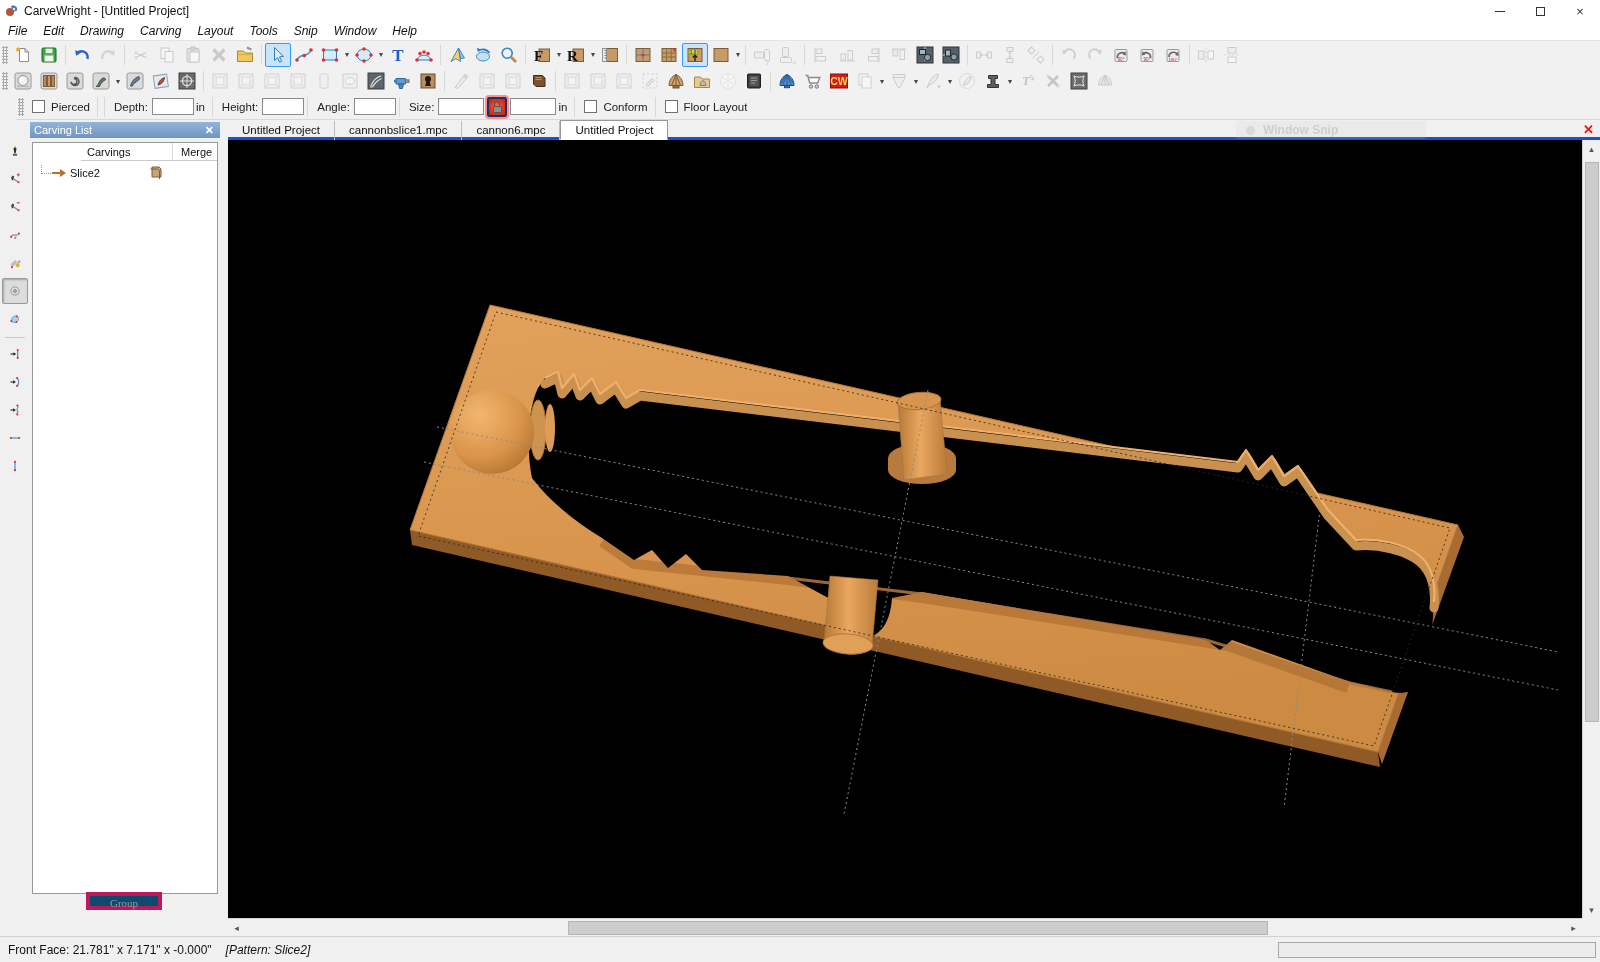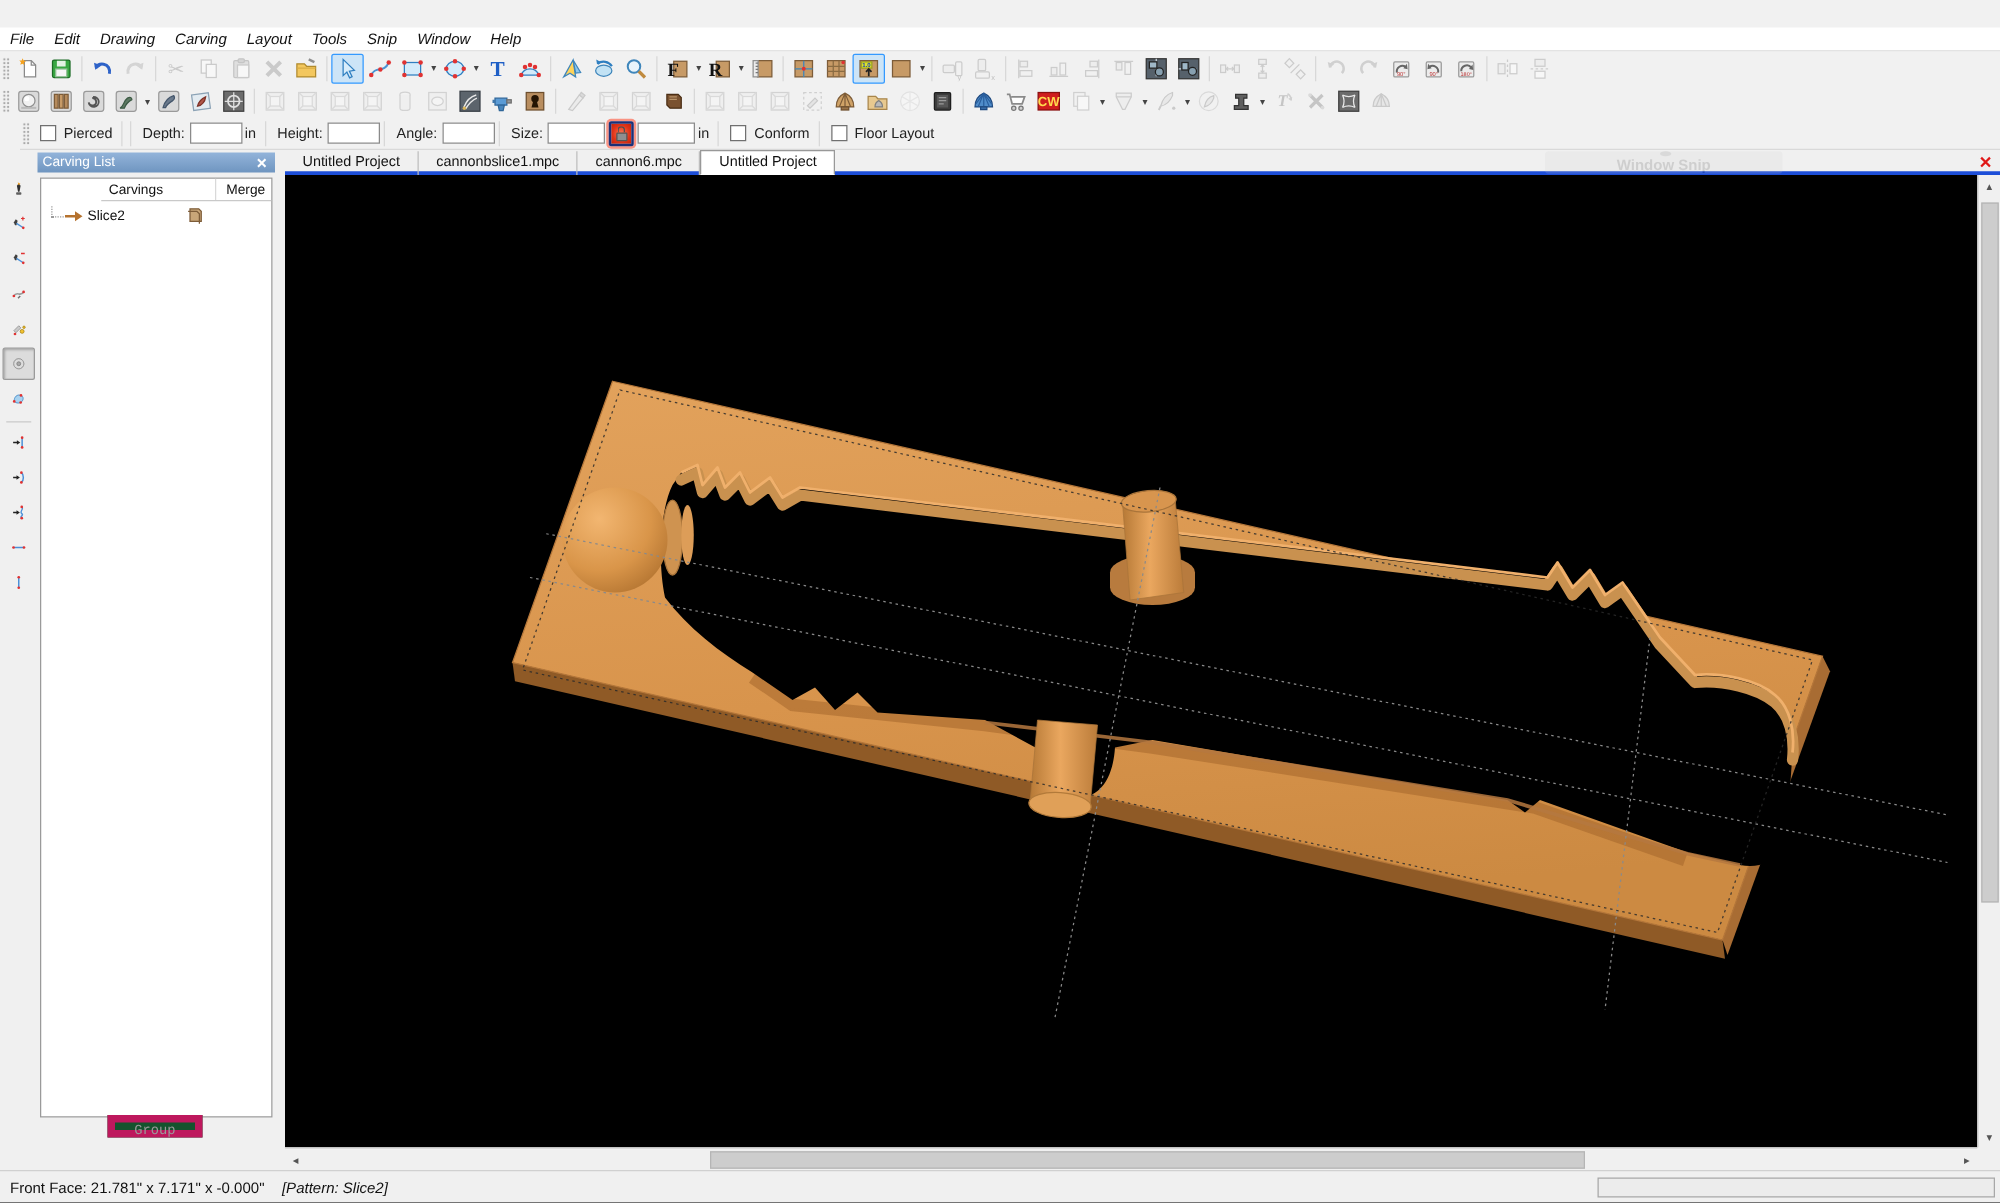--- a/index.html
+++ b/index.html
@@ -65,30 +65,30 @@
   .panel-box{position:absolute;left:2px;top:20px;width:186px;height:752px;background:#fff;
              border:1px solid #9a9a9a;font-size:11px;}
   .panel-head{display:flex;height:18px;border-bottom:1px solid #c9c9c9;align-items:center;margin-left:48px;}
   .panel-head .c1{width:92px;padding-left:6px;border-right:1px solid #d9d9d9;height:100%;display:flex;align-items:center;}
   .panel-head .c2{padding-left:8px;}
   .panel-row{display:flex;align-items:center;height:18px;margin-top:3px;}
   .tree-stub{width:10px;height:9px;border-left:1px dotted #9a9a9a;border-bottom:1px dotted #9a9a9a;
              margin-left:8px;margin-top:-8px;}
   .row-label{margin-left:3px;}
   .merge-cell{margin-left:48px;}
-  .group-btn{position:absolute;left:56px;top:770px;width:76px;height:18px;background:#14532d;
-             border:6px solid #be185d;color:#9a9a9a;font-size:11px;font-family:Liberation Mono, monospace;}
+  .group-btn{position:absolute;left:56px;top:770px;width:76px;height:18px;background:#0c4a6e;
+             border:4px solid #be185d;color:#9a9a9a;font-size:11px;font-family:Liberation Serif, serif;}
   
   .doc{position:absolute;left:228px;top:0;width:1372px;height:816px;}
   .tabbar{position:absolute;left:0;top:0;width:100%;height:20px;background:#f0f0f0;
           border-bottom:3px solid #1d4ed8;font-size:11.5px;}
   .tab{display:inline-block;height:20px;padding:3px 14px 0 14px;border-right:1px solid #bdbdbd;color:#111;}
   .tab.active{background:#fff;border:1px solid #989898;border-bottom:1px solid #fff;position:relative;z-index:2;}
   .ghost{position:absolute;left:1008px;top:1px;width:190px;height:18px;background:#cccccc;border-radius:3px;
-         opacity:.16;display:flex;align-items:center;font-weight:bold;color:#222;font-size:12px;flex-direction:column;}
+         opacity:.16;display:flex;align-items:center;font-weight:bold;color:#222;font-size:12px;}
   .ghost .gdot{width:9px;height:9px;border-radius:50%;background:#666;margin:0 8px 0 10px;}
   .tab-close{position:absolute;right:6px;top:2px;color:#e01818;font-weight:bold;font-size:13px;line-height:15px;}
   .canvas-wrap{position:absolute;left:0;top:20px;right:18px;bottom:18px;background:#000;}
   .canvas-wrap svg{position:absolute;left:0;top:0;width:100%;height:100%;}
   
   .vscroll{position:absolute;right:0;top:20px;width:18px;bottom:18px;background:#f0f0f0;border-left:1px solid #d4d4d4;}
   .hscroll{position:absolute;left:0;bottom:0;right:18px;height:18px;background:#f0f0f0;border-top:1px solid #d4d4d4;}
   .corner{position:absolute;right:0;bottom:0;width:18px;height:18px;background:#f0f0f0;}
   .sb-arrow{position:absolute;color:#555;font-size:9px;width:17px;height:17px;display:flex;
             align-items:center;justify-content:center;}
@@ -100,20 +100,37 @@
   .statusbar .stext{margin-left:8px;}
   .statusbar .s2{margin-left:14px;font-style:italic;}
   .progress-box{position:absolute;right:4px;top:5px;width:318px;height:16px;background:#ececec;
                 border:1px solid #a8a8a8;}
 </style>
 </head>
 <body>
 
 <div class="app">
 
+  <div class="titlebar">
+    <svg width="14" height="14" viewBox="0 0 14 14">
+        <circle cx="5" cy="8" r="4" fill="#b5523a"></circle>
+        <path d="M6 2c4-1.5 7 1.5 6 4.5L8 8z" fill="#4a7ab5"></path>
+        <circle cx="9" cy="5" r="1.2" fill="#e8e8e8"></circle>
+      </svg>
+    <span class="ttext">CarveWright - [Untitled Project]</span>
+    <div class="winbtns">
+      <div class="winbtn">
+          <span class="mini"></span>
+        </div>
+      <div class="winbtn">
+          <span class="maxi"></span>
+        </div>
+      <div class="winbtn close">×</div>
+    </div>
+  </div>
 
   <div class="menubar" id="menubar">
       <span>File</span>
       <span>Edit</span>
       <span>Drawing</span>
       <span>Carving</span>
       <span>Layout</span>
       <span>Tools</span>
       <span>Snip</span>
       <span>Window</span>

